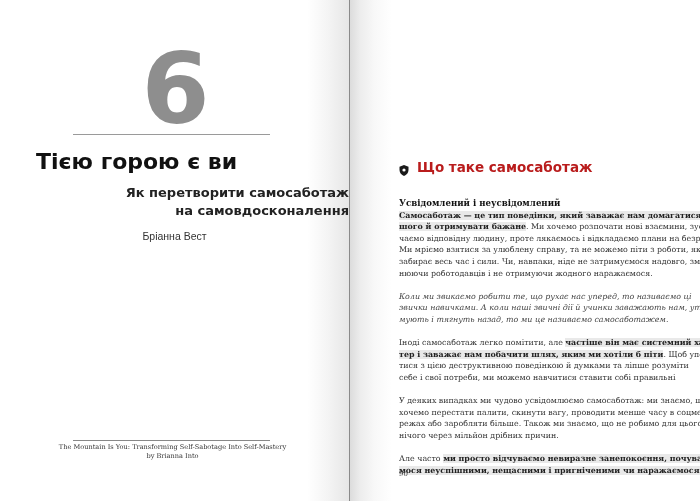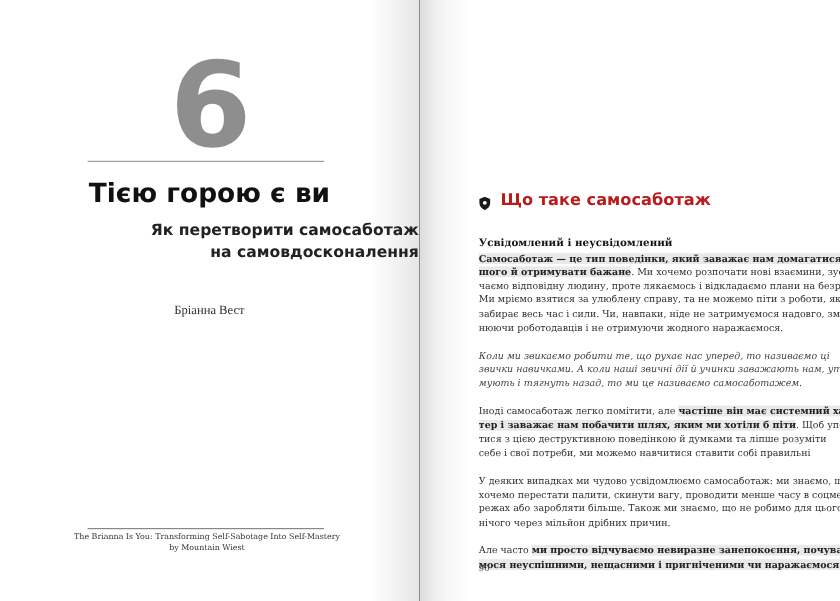--- a/index.html
+++ b/index.html
@@ -55,50 +55,50 @@
       width: 197px;
       top: 134px;
       height: 1px;
       background: #9a9a9a;
     }
     .chapter-title {
       position: absolute;
       left: 0;
       width: 349px;
       top: 148px;
-      text-align: center;
+      text-align: left;
       font-family: "DejaVu Sans", sans-serif;
       font-weight: bold;
       font-size: 22px;
       line-height: 28px;
       color: #111111;
+      padding-left: 36px;
     }
     .chapter-subtitle {
       position: absolute;
       left: 0;
       width: 349px;
       top: 184px;
       text-align: right;
       font-family: "DejaVu Sans", sans-serif;
       font-weight: bold;
       font-size: 13px;
       line-height: 18px;
       color: #222222;
     }
     .chapter-author {
       position: absolute;
       left: 0;
       width: 349px;
       top: 229px;
       text-align: center;
-      font-family: Liberation Serif, serif;
+      font-family: Liberation Sans, sans-serif;
       font-size: 10.5px;
       line-height: 14px;
       color: #333333;
-      margin-top: 24px;
     }
     .footer-rule {
       position: absolute;
       left: 73px;
       width: 197px;
       top: 440px;
       height: 1px;
       background: #888888;
     }
     .footer-text {
@@ -189,22 +189,22 @@
     <div class="chapter-number">6</div>
     <div class="chapter-rule"></div>
     <div class="chapter-title">Тією горою є ви</div>
     <div class="chapter-subtitle">
       <div>Як перетворити самосаботаж</div>
       <div>на самовдосконалення</div>
     </div>
     <div class="chapter-author">Бріанна Вест</div>
     <div class="footer-rule"></div>
     <div class="footer-text">
-      <div>The Brianna Is You: Transforming Self-Sabotage Into Self-Mastery</div>
-      <div>by Mountain Wiest</div>
+      <div>The Mountain Is You: Transforming Self-Sabotage Into Self-Mastery</div>
+      <div>by Brianna Into</div>
     </div>
   </div>
 
   <div class="spine"></div>
 
   <div class="page page-right"></div>
 
   <div class="section-heading">
     <span class="shield-icon">
       <svg width="10" height="11" viewBox="0 0 10 11">

